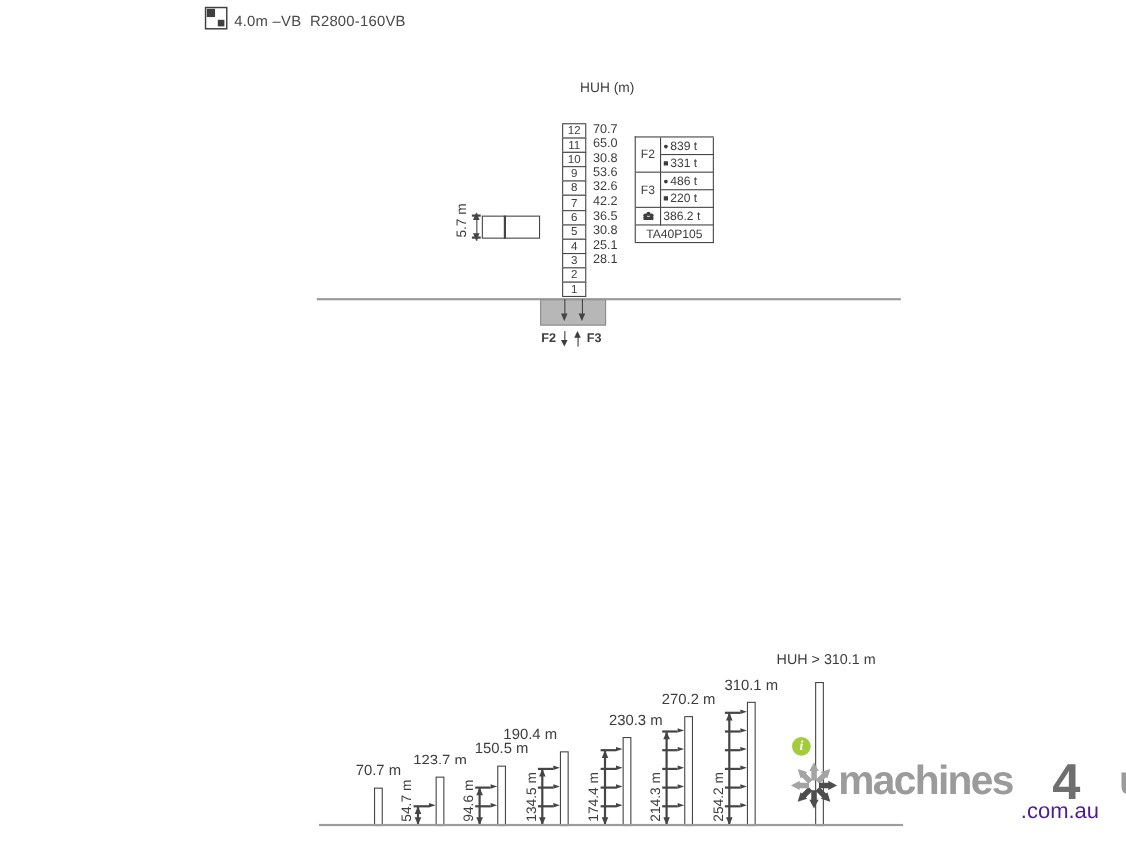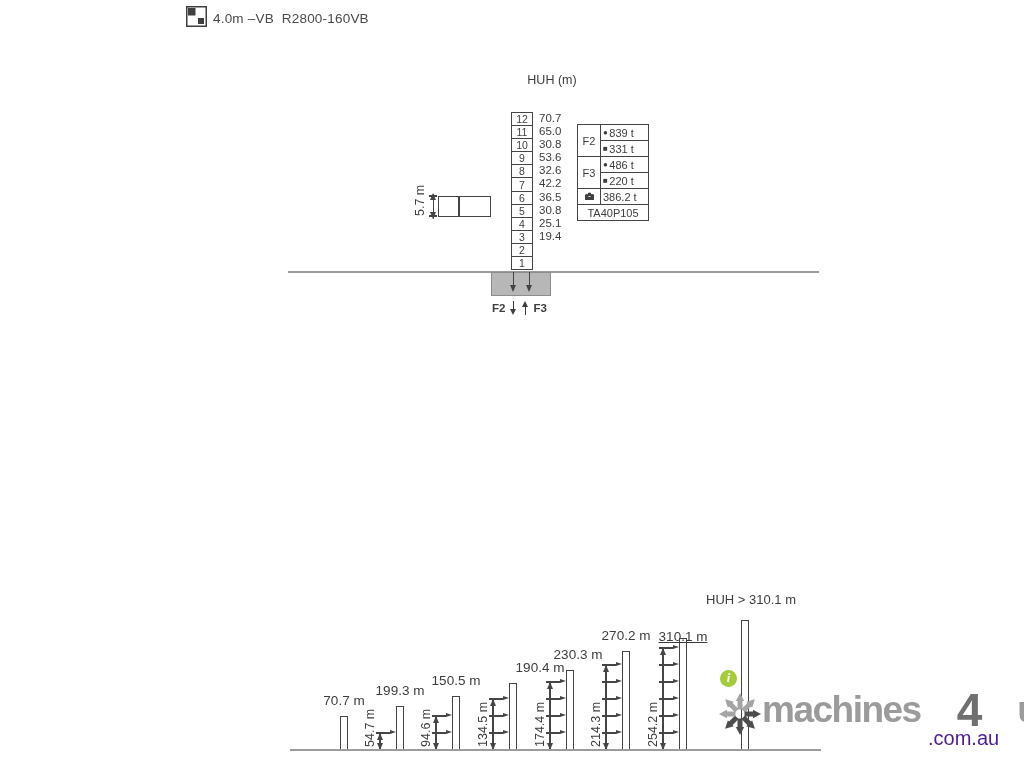--- a/index.html
+++ b/index.html
@@ -127,21 +127,21 @@
       <div class="sec-row">
         <div class="sec-no">5</div>
         <div class="sec-val">30.8</div>
       </div>
       <div class="sec-row">
         <div class="sec-no">4</div>
         <div class="sec-val">25.1</div>
       </div>
       <div class="sec-row">
         <div class="sec-no">3</div>
-        <div class="sec-val">19.4</div>
+        <div class="sec-val">28.1</div>
       </div>
       <div class="sec-row">
         <div class="sec-no">2</div>
         <div class="sec-val"></div>
       </div>
       <div class="sec-row">
         <div class="sec-no">1</div>
         <div class="sec-val"></div>
       </div>
     </div>
@@ -202,39 +202,39 @@
         <span class="fa-line"></span>
       </span>
     <span>F3</span>
   </div>
 
   <div id="climb-title">HUH &gt; 310.1 m</div>
   <div id="towers">
       <div class="bar" style="left: 340px; top: 716px; height: 35px;"></div>
       <div class="h-label" style="left: 344px; top: 693px;">70.7 m</div>
       <div class="bar" style="left: 396px; top: 706px; height: 45px;"></div>
-      <div class="h-label" style="left: 400px; top: 683px;">199.3 m</div>
+      <div class="h-label" style="left: 400px; top: 683px;">123.7 m</div>
       <div class="dim-v" style="left: 379px; top: 733px; height: 17px;"></div>
       <div class="ah ah-up" style="left: 376.7px; top: 733px;"></div>
       <div class="ah ah-down" style="left: 376.7px; top: 742.5px;"></div>
       <div class="tie-line" style="left: 376px; top: 732.25px; width: 14px;"></div>
       <div class="tie-tip" style="left: 390px; top: 729.8px;"></div>
       <div class="rot-label" style="left: 363px; top: 747px;">54.7 m</div>
       <div class="bar" style="left: 452px; top: 696px; height: 55px;"></div>
       <div class="h-label" style="left: 456px; top: 673px;">150.5 m</div>
       <div class="dim-v" style="left: 435px; top: 716px; height: 34px;"></div>
       <div class="ah ah-up" style="left: 432.7px; top: 716px;"></div>
       <div class="ah ah-down" style="left: 432.7px; top: 742.5px;"></div>
       <div class="tie-line" style="left: 432px; top: 732.25px; width: 14px;"></div>
       <div class="tie-tip" style="left: 446px; top: 729.8px;"></div>
       <div class="tie-line" style="left: 432px; top: 715.25px; width: 14px;"></div>
       <div class="tie-tip" style="left: 446px; top: 712.8px;"></div>
       <div class="rot-label" style="left: 419px; top: 747px;">94.6 m</div>
       <div class="bar" style="left: 509px; top: 683px; height: 68px;"></div>
-      <div class="h-label" style="left: 540px; top: 660px;">190.4 m</div>
+      <div class="h-label" style="left: 482px; top: 660px;">190.4 m</div>
       <div class="dim-v" style="left: 492px; top: 699px; height: 51px;"></div>
       <div class="ah ah-up" style="left: 489.7px; top: 699px;"></div>
       <div class="ah ah-down" style="left: 489.7px; top: 742.5px;"></div>
       <div class="tie-line" style="left: 489px; top: 732.25px; width: 14px;"></div>
       <div class="tie-tip" style="left: 503px; top: 729.8px;"></div>
       <div class="tie-line" style="left: 489px; top: 715.25px; width: 14px;"></div>
       <div class="tie-tip" style="left: 503px; top: 712.8px;"></div>
       <div class="tie-line" style="left: 489px; top: 698.25px; width: 14px;"></div>
       <div class="tie-tip" style="left: 503px; top: 695.8px;"></div>
       <div class="rot-label" style="left: 476px; top: 747px;">134.5 m</div>
@@ -262,21 +262,21 @@
       <div class="tie-line" style="left: 602px; top: 715.25px; width: 14px;"></div>
       <div class="tie-tip" style="left: 616px; top: 712.8px;"></div>
       <div class="tie-line" style="left: 602px; top: 698.25px; width: 14px;"></div>
       <div class="tie-tip" style="left: 616px; top: 695.8px;"></div>
       <div class="tie-line" style="left: 602px; top: 681.25px; width: 14px;"></div>
       <div class="tie-tip" style="left: 616px; top: 678.8px;"></div>
       <div class="tie-line" style="left: 602px; top: 664.25px; width: 14px;"></div>
       <div class="tie-tip" style="left: 616px; top: 661.8px;"></div>
       <div class="rot-label" style="left: 589px; top: 747px;">214.3 m</div>
       <div class="bar" style="left: 679px; top: 638px; height: 113px;"></div>
-      <div class="h-label" style="left: 683px; top: 629px; text-decoration: underline;">310.1 m</div>
+      <div class="h-label" style="left: 683px; top: 615px;">310.1 m</div>
       <div class="dim-v" style="left: 662px; top: 648px; height: 102px;"></div>
       <div class="ah ah-up" style="left: 659.7px; top: 648px;"></div>
       <div class="ah ah-down" style="left: 659.7px; top: 742.5px;"></div>
       <div class="tie-line" style="left: 659px; top: 732.25px; width: 14px;"></div>
       <div class="tie-tip" style="left: 673px; top: 729.8px;"></div>
       <div class="tie-line" style="left: 659px; top: 715.25px; width: 14px;"></div>
       <div class="tie-tip" style="left: 673px; top: 712.8px;"></div>
       <div class="tie-line" style="left: 659px; top: 698.25px; width: 14px;"></div>
       <div class="tie-tip" style="left: 673px; top: 695.8px;"></div>
       <div class="tie-line" style="left: 659px; top: 681.25px; width: 14px;"></div>

